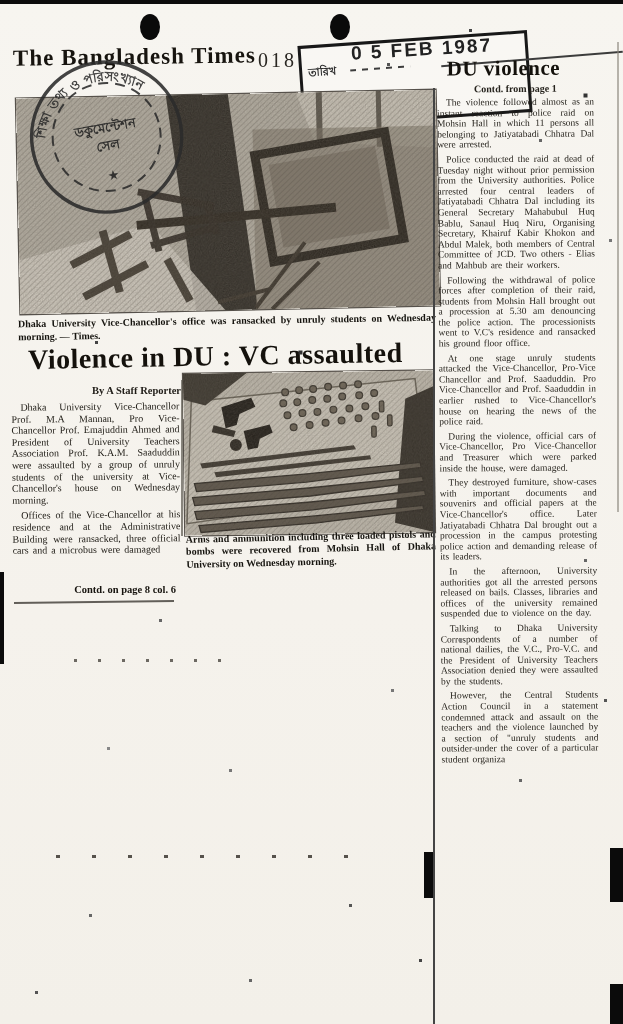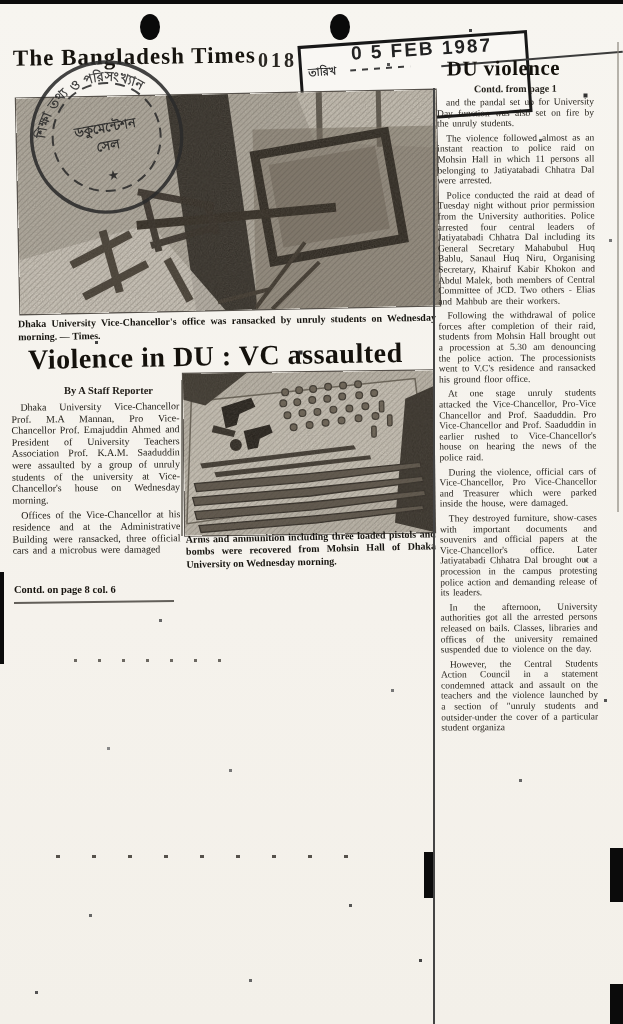--- a/index.html
+++ b/index.html
@@ -7,40 +7,40 @@
     position:relative; width:623px; height:1024px; overflow:hidden;
     background:linear-gradient(180deg,#f7f5f0 0%,#f5f2ec 60%,#f3f0e9 100%);
     font-family:"Liberation Serif", serif; color:#1c1a17;
   }
   .abs{position:absolute;}
   
   .top-edge{left:0;top:0;width:623px;height:4px;background:#0c0c0c;}
   .hole{width:20px;height:26px;background:#0a0a0a;border-radius:50%;}
   
   .masthead{left:13px;top:44px;font-size:23px;font-weight:bold;letter-spacing:1px;transform:rotate(-0.8deg);color:#17140f;}
-  .folio{left:258px;top:49px;font-size:20px;font-weight:bold;letter-spacing:3px;color:#2a2722;}
+  .folio{left:258px;top:49px;font-size:20px;font-weight:normal;letter-spacing:3px;color:#2a2722;}
   
   .date-box{left:300px;top:38px;width:224px;height:76px;border:3px solid #181818;transform:rotate(-4deg);background:rgba(250,249,245,.6);}
   .bn{font-family:"DejaVu Sans", sans-serif;}
   .date-label{position:absolute;left:6px;top:16px;font-size:11px;font-weight:bold;color:#2b2b2b;}
   .page-label{position:absolute;left:6px;top:44px;font-size:11px;font-weight:bold;color:#2b2b2b;}
   .dash-row{position:absolute;height:2px;background:repeating-linear-gradient(90deg,#3c3c3c 0 6px,transparent 6px 12px);}
   .date-stamp{position:absolute;left:50px;top:-2px;font-family:"Liberation Sans",sans-serif;font-size:19px;font-weight:bold;letter-spacing:2px;color:#222;transform:rotate(0.5deg);white-space:nowrap;}
   
   .round-stamp{left:26px;top:56px;transform:rotate(-10deg);opacity:.88;}
   
   .photo1{left:18px;top:94px;width:420px;height:216px;transform:rotate(-1.2deg);box-shadow:0 0 0 1px #55504a;}
   .photo2{left:184px;top:372px;width:250px;height:162px;transform:rotate(-0.8deg);box-shadow:0 0 0 1px #55504a;}
   
   .caption1{left:18px;top:315px;width:418px;font-size:10px;font-weight:bold;line-height:12.5px;transform:rotate(-0.9deg);text-align:justify;color:#16140f;}
   .headline{left:28px;top:340px;width:420px;font-size:28px;font-weight:bold;white-space:nowrap;transform:rotate(-1.1deg);letter-spacing:.5px;color:#14110c;}
-  .byline{left:36px;top:385px;width:145px;text-align:center;font-size:10.5px;font-weight:bold;color:#201d18;}
+  .byline{left:36px;top:385px;width:145px;text-align:right;font-size:10.5px;font-weight:bold;color:#201d18;}
   .left-article{left:12px;top:401px;width:168px;font-size:10px;line-height:11.6px;text-align:justify;transform:rotate(-0.5deg);word-spacing:1.5px;color:#1d1a14;}
   .left-article p{margin:0 0 4px 0;text-indent:9px;}
-  .contd-left{left:14px;top:584px;width:162px;text-align:left;font-size:10.5px;font-weight:bold;color:#16130e;}
+  .contd-left{left:14px;top:584px;width:162px;text-align:right;font-size:10.5px;font-weight:bold;color:#16130e;}
   .squiggle{left:14px;top:601px;width:160px;height:2px;background:#3d3a34;transform:rotate(-.8deg);opacity:.8;}
   .caption2{left:186px;top:531px;width:250px;font-size:10px;font-weight:bold;line-height:12.3px;text-align:justify;transform:rotate(-1.3deg);color:#16140f;}
   
   .col-rule{left:433px;top:88px;width:2px;height:936px;background:#40;background:#444;}
   .clip-topline{left:441px;top:58px;width:182px;height:2px;background:#3c3c3c;transform:rotate(-4.5deg);}
   .right-col{left:440px;top:56px;width:157px;height:968px;overflow:hidden;transform:rotate(-0.4deg);}
   .du-head{font-size:21px;font-weight:bold;margin:0 0 2px 10px;letter-spacing:.5px;color:#14110c;}
   .contd-note{text-align:center;font-size:10px;font-weight:bold;margin:2px 0 3px 0;color:#25221c;}
   .right-col p{margin:0 0 4px 0;font-size:9.5px;line-height:10.6px;text-align:justify;text-indent:9px;word-spacing:1.2px;color:#201d17;}
   
@@ -219,28 +219,28 @@
     </svg>
   </div>
 
   <div class="abs caption2">Arms and ammunition including three loaded pistols and bombs were recovered from Mohsin Hall of Dhaka University on Wednesday morning.</div>
 
   <div class="abs col-rule"></div>
   <div class="abs clip-topline"></div>
   <div class="abs right-col">
     <div class="du-head">DU violence</div>
     <div class="contd-note">Contd. from page 1</div>
-    <p>and the pandal set up for University Day function was also set on fire by the unruly students.</p>
     <p>The violence followed almost as an instant reaction to police raid on Mohsin Hall in which 11 persons all belonging to Jatiyatabadi Chhatra Dal were arrested.</p>
     <p>Police conducted the raid at dead of Tuesday night without prior permission from the University authorities. Police arrested four central leaders of Jatiyatabadi Chhatra Dal including its General Secretary Mahabubul Huq Bablu, Sanaul Huq Niru, Organising Secretary, Khairuf Kabir Khokon and Abdul Malek, both members of Central Committee of JCD. Two others - Elias and Mahbub are their workers.</p>
     <p>Following the withdrawal of police forces after completion of their raid, students from Mohsin Hall brought out a procession at 5.30 am denouncing the police action. The processionists went to V.C's residence and ransacked his ground floor office.</p>
     <p>At one stage unruly students attacked the Vice-Chancellor, Pro-Vice Chancellor and Prof. Saaduddin. Pro Vice-Chancellor and Prof. Saaduddin in earlier rushed to Vice-Chancellor's house on hearing the news of the police raid.</p>
     <p>During the violence, official cars of Vice-Chancellor, Pro Vice-Chancellor and Treasurer which were parked inside the house, were damaged.</p>
     <p>They destroyed furniture, show-cases with important documents and souvenirs and official papers at the Vice-Chancellor's office. Later Jatiyatabadi Chhatra Dal brought out a procession in the campus protesting police action and demanding release of its leaders.</p>
     <p>In the afternoon, University authorities got all the arrested persons released on bails. Classes, libraries and offices of the university remained suspended due to violence on the day.</p>
+    <p>Talking to Dhaka University Correspondents of a number of national dailies, the V.C., Pro-V.C. and the President of University Teachers Association denied they were assaulted by the students.</p>
     <p>However, the Central Students Action Council in a statement condemned attack and assault on the teachers and the violence launched by a section of "unruly students and outsider-under the cover of a particular student organiza</p>
   </div>
 
   <div class="abs vertical-sep" style="left:181px;top:380px;width:2px;height:156px;background:#5a554d;opacity:.7;"></div>
   <div class="abs dotline1"></div>
   <div class="abs dotline2"></div>
   <div class="abs mark" style="left:0;top:572px;width:4px;height:92px;"></div>
   <div class="abs mark" style="left:610px;top:848px;width:13px;height:54px;"></div>
   <div class="abs mark" style="left:424px;top:852px;width:9px;height:46px;"></div>
   <div class="abs mark" style="left:610px;top:984px;width:13px;height:40px;"></div>

